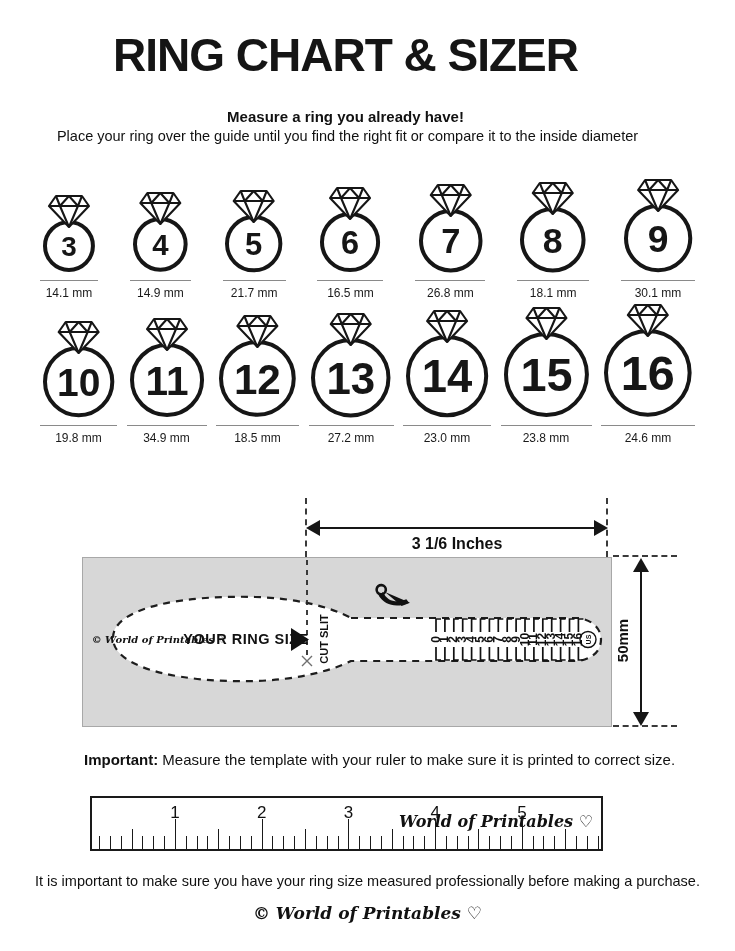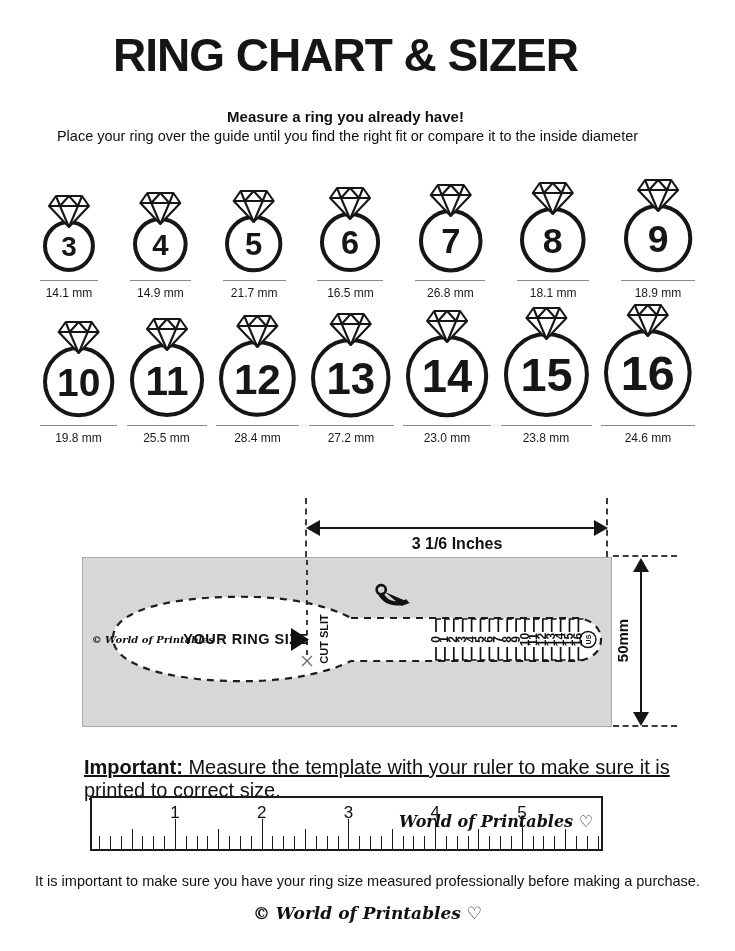--- a/index.html
+++ b/index.html
@@ -32,21 +32,21 @@
   .tri.right{border-top:8px solid transparent;border-bottom:8px solid transparent;border-left:14px solid #161616;}
   .tri.up   {border-left:8px solid transparent;border-right:8px solid transparent;border-bottom:14px solid #161616;}
   .tri.down {border-left:8px solid transparent;border-right:8px solid transparent;border-top:14px solid #161616;}
   .dim-label{position:absolute;font-size:16px;font-weight:700;text-align:center;}
   .rot{transform:rotate(-90deg);transform-origin:center center;}
 
   .gray-box{position:absolute;left:82px;top:557px;width:530px;height:170px;
             background:#d7d7d7;border:1px solid #a8a8a8;}
 
   
-  .important{position:absolute;left:84px;top:736px;font-size:20px;text-decoration:underline;}
+  .important{position:absolute;left:84px;top:736px;font-size:15px;}
   .important b{font-weight:700;}
 
   
   .ruler{position:absolute;left:90px;top:796px;width:513px;height:55px;border:2px solid #1a1a1a;background:#fff;}
   .tick{position:absolute;bottom:0;width:0;border-left:1.6px solid #1a1a1a;}
   .tick.small{height:13px;} .tick.half{height:20px;} .tick.int{height:30px;}
   .ruler-num{position:absolute;top:5px;font-size:17px;transform:translateX(-50%);}
   .ruler-brand{position:absolute;top:14px;right:8px;font-size:16px;}
 
   .script{font-family:"DejaVu Serif",serif;font-style:italic;font-weight:600;}
@@ -144,21 +144,21 @@
       <div class="ring-cell" data-interactable="false">
         <svg data-interactable="false" width="70.3" height="99.3" viewBox="0 0 70.3 99.3">
     <circle cx="35.129999999999995" cy="60.129999999999995" r="32.129999999999995" fill="#fff" stroke="#161616" stroke-width="4"></circle>
     <g stroke="#161616" stroke-width="2.1" fill="#fff" stroke-linejoin="round">
       <path d="M22.129999999999995,2 L48.129999999999995,2 L55.129999999999995,12 L35.129999999999995,33 L15.129999999999995,12 Z"></path>
       <path fill="none" d="M15.129999999999995,12 H55.129999999999995 M22.129999999999995,2 L26.129999999999995,12 L35.129999999999995,2 L44.129999999999995,12 L48.129999999999995,2 M26.129999999999995,12 L35.129999999999995,33 M44.129999999999995,12 L35.129999999999995,33"></path>
     </g>
     <text x="35.129999999999995" y="73.6" text-anchor="middle" font-size="37.3" font-weight="700" fill="#161616" font-family="Liberation Sans, sans-serif">9</text>
   </svg>
         <div class="ring-line" data-interactable="false" style="width: 74px;"></div>
-        <div class="ring-mm" data-interactable="false">18.9 mm</div>
+        <div class="ring-mm" data-interactable="false">30.1 mm</div>
       </div>
     </div>
   <div class="ring-row r2" data-interactable="false">
       <div class="ring-cell" data-interactable="false">
         <svg data-interactable="false" width="73.3" height="102.3" viewBox="0 0 73.3 102.3">
     <circle cx="36.660000000000004" cy="61.660000000000004" r="33.660000000000004" fill="#fff" stroke="#161616" stroke-width="4"></circle>
     <g stroke="#161616" stroke-width="2.1" fill="#fff" stroke-linejoin="round">
       <path d="M23.660000000000004,2 L49.660000000000004,2 L56.660000000000004,12 L36.660000000000004,33 L16.660000000000004,12 Z"></path>
       <path fill="none" d="M16.660000000000004,12 H56.660000000000004 M23.660000000000004,2 L27.660000000000004,12 L36.660000000000004,2 L45.660000000000004,12 L49.660000000000004,2 M27.660000000000004,12 L36.660000000000004,33 M45.660000000000004,12 L36.660000000000004,33"></path>
     </g>
@@ -170,33 +170,33 @@
       <div class="ring-cell" data-interactable="false">
         <svg data-interactable="false" width="76.0" height="105.0" viewBox="0 0 76.0 105.0">
     <circle cx="38.02" cy="63.02" r="35.02" fill="#fff" stroke="#161616" stroke-width="4"></circle>
     <g stroke="#161616" stroke-width="2.1" fill="#fff" stroke-linejoin="round">
       <path d="M25.020000000000003,2 L51.02,2 L58.02,12 L38.02,33 L18.020000000000003,12 Z"></path>
       <path fill="none" d="M18.020000000000003,12 H58.02 M25.020000000000003,2 L29.020000000000003,12 L38.02,2 L47.02,12 L51.02,2 M29.020000000000003,12 L38.02,33 M47.02,12 L38.02,33"></path>
     </g>
     <text x="38.02" y="77.7" text-anchor="middle" font-size="40.6" font-weight="700" fill="#161616" font-family="Liberation Sans, sans-serif">11</text>
   </svg>
         <div class="ring-line" data-interactable="false" style="width: 80px;"></div>
-        <div class="ring-mm" data-interactable="false">25.5 mm</div>
+        <div class="ring-mm" data-interactable="false">34.9 mm</div>
       </div>
       <div class="ring-cell" data-interactable="false">
         <svg data-interactable="false" width="78.8" height="107.8" viewBox="0 0 78.8 107.8">
     <circle cx="39.379999999999995" cy="64.38" r="36.379999999999995" fill="#fff" stroke="#161616" stroke-width="4"></circle>
     <g stroke="#161616" stroke-width="2.1" fill="#fff" stroke-linejoin="round">
       <path d="M26.379999999999995,2 L52.379999999999995,2 L59.379999999999995,12 L39.379999999999995,33 L19.379999999999995,12 Z"></path>
       <path fill="none" d="M19.379999999999995,12 H59.379999999999995 M26.379999999999995,2 L30.379999999999995,12 L39.379999999999995,2 L48.379999999999995,12 L52.379999999999995,2 M30.379999999999995,12 L39.379999999999995,33 M48.379999999999995,12 L39.379999999999995,33"></path>
     </g>
     <text x="39.379999999999995" y="79.7" text-anchor="middle" font-size="42.2" font-weight="700" fill="#161616" font-family="Liberation Sans, sans-serif">12</text>
   </svg>
         <div class="ring-line" data-interactable="false" style="width: 83px;"></div>
-        <div class="ring-mm" data-interactable="false">28.4 mm</div>
+        <div class="ring-mm" data-interactable="false">18.5 mm</div>
       </div>
       <div class="ring-cell" data-interactable="false">
         <svg data-interactable="false" width="81.5" height="110.5" viewBox="0 0 81.5 110.5">
     <circle cx="40.739999999999995" cy="65.74" r="37.739999999999995" fill="#fff" stroke="#161616" stroke-width="4"></circle>
     <g stroke="#161616" stroke-width="2.1" fill="#fff" stroke-linejoin="round">
       <path d="M27.739999999999995,2 L53.739999999999995,2 L60.739999999999995,12 L40.739999999999995,33 L20.739999999999995,12 Z"></path>
       <path fill="none" d="M20.739999999999995,12 H60.739999999999995 M27.739999999999995,2 L31.739999999999995,12 L40.739999999999995,2 L49.739999999999995,12 L53.739999999999995,2 M31.739999999999995,12 L40.739999999999995,33 M49.739999999999995,12 L40.739999999999995,33"></path>
     </g>
     <text x="40.739999999999995" y="81.6" text-anchor="middle" font-size="43.8" font-weight="700" fill="#161616" font-family="Liberation Sans, sans-serif">13</text>
   </svg>

